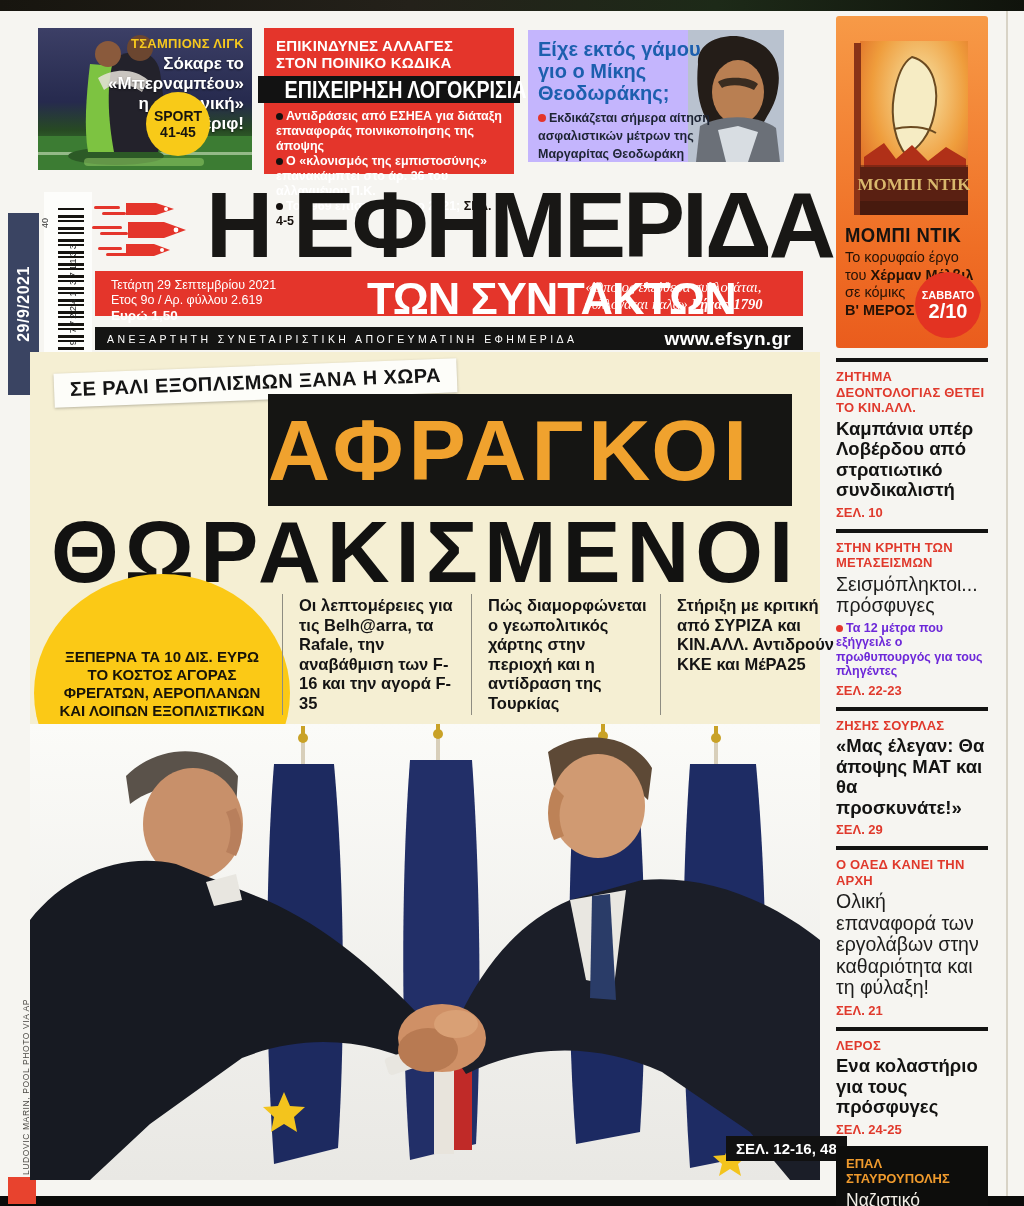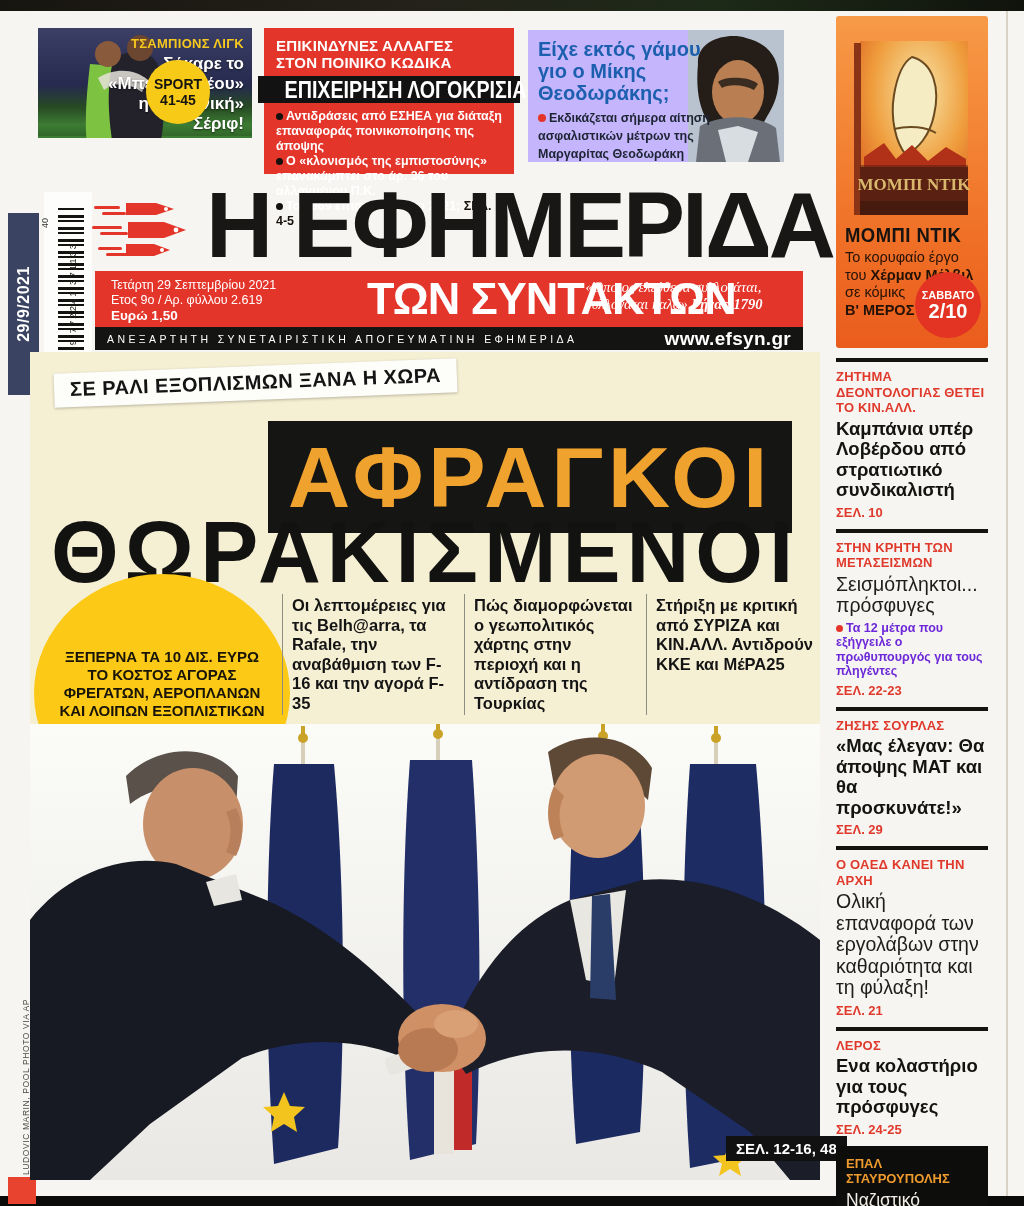--- a/index.html
+++ b/index.html
@@ -8,21 +8,21 @@
   .abs{position:absolute;}
 
   
   .top-strip{left:0;top:0;width:1024px;height:11px;
     background:linear-gradient(90deg,#17150f 0%,#24211a 40%,#1d2a18 70%,#10130c 100%);}
   .bottom-strip{left:0;top:1196px;width:1024px;height:10px;background:#0b0b0a;}
   .right-edge{left:1006px;top:11px;width:2px;height:1185px;background:#d8d3c6;}
   .red-corner{left:8px;top:1177px;width:28px;height:27px;background:#e8432e;}
 
   
-  .sport-box{left:38px;top:28px;width:214px;height:110px;overflow:hidden;
+  .sport-box{left:38px;top:28px;width:214px;height:142px;overflow:hidden;
     background:linear-gradient(180deg,#3c3f66 0%,#262a4e 52%,#274a23 72%,#3c7c33 88%,#2f6328 100%);}
   .sport-box svg{position:absolute;left:0;top:0;}
   .sport-kicker{position:absolute;right:8px;top:8px;color:#f6c81e;font-weight:800;font-size:13px;letter-spacing:.3px;}
   .sport-head{position:absolute;right:8px;top:26px;width:138px;color:#fff;font-weight:800;
     font-size:17px;line-height:20px;text-align:right;text-shadow:0 1px 2px rgba(0,0,0,.6);}
   .sport-badge{position:absolute;right:42px;bottom:14px;width:64px;height:64px;border-radius:50%;
     background:#f8ca18;color:#161410;font-weight:800;font-size:14px;line-height:16px;
     display:flex;flex-direction:column;align-items:center;justify-content:center;text-align:center;}
 
   .red-box{left:264px;top:28px;width:250px;height:146px;background:#e4352b;color:#fff;padding:9px 12px;box-sizing:border-box;}
@@ -38,21 +38,21 @@
   .theo-text{position:absolute;left:10px;top:8px;width:172px;}
   .theo-head{color:#1c5fae;font-weight:800;font-size:20px;line-height:22px;}
   .theo-bullet{margin-top:5px;color:#1d2433;font-weight:700;font-size:12.5px;line-height:18px;}
   .theo-bullet .dot{display:inline-block;width:8px;height:8px;border-radius:50%;background:#e4352b;margin-right:3px;}
   .theo-photo{position:absolute;right:0;top:0;width:96px;height:132px;}
 
   
   .logo{left:92px;top:190px;width:116px;height:76px;}
   .mast-title{left:206px;top:176px;width:600px;height:98px;color:#181715;font-weight:800;
     font-size:93px;line-height:98px;letter-spacing:-3px;white-space:nowrap;}
-  .red-band{left:95px;top:271px;width:708px;height:56px;background:#e4352b;color:#fff;}
+  .red-band{left:95px;top:271px;width:708px;height:45px;background:#e4352b;color:#fff;}
   .mast-info{position:absolute;left:16px;top:7px;font-size:12.5px;line-height:15px;font-weight:400;}
   .mast-info .price{font-weight:800;font-size:13.5px;}
   .mast-sub{position:absolute;left:272px;top:2px;font-weight:800;font-size:45px;letter-spacing:-1px;}
   .mast-quote{position:absolute;right:12px;top:8px;width:235px;text-align:center;
     font-family:"Liberation Serif",serif;font-style:italic;font-size:14.5px;line-height:17px;}
   .mast-quote b{font-style:italic;}
   .black-strip{left:95px;top:327px;width:708px;height:23px;background:#141413;color:#fff;
     display:flex;align-items:center;justify-content:space-between;padding:0 12px;box-sizing:border-box;}
   .tagline{font-size:10.5px;letter-spacing:3.4px;font-weight:400;}
   .website{font-weight:800;font-size:19px;letter-spacing:.3px;}
@@ -67,29 +67,29 @@
   .barcode .digits{position:absolute;left:-62px;top:96px;width:180px;text-align:center;
     transform:rotate(-90deg);font-size:9.5px;letter-spacing:2px;color:#222;}
   .barcode .bc-top{position:absolute;left:-4px;top:26px;transform:rotate(-90deg);font-size:9px;color:#333;}
 
   
   .story{left:30px;top:352px;width:790px;height:828px;background:#f5efd3;}
   .kicker-strip{position:absolute;left:24px;top:14px;background:#fdfdf9;color:#141414;
     padding:5px 16px 6px 16px;font-weight:800;font-size:20px;letter-spacing:.4px;
     transform:rotate(-2.2deg);box-shadow:0 1px 3px rgba(0,0,0,.25);white-space:nowrap;}
   .hl-box{position:absolute;left:238px;top:42px;width:524px;height:112px;background:#151513;
-    display:flex;align-items:center;justify-content:center;margin-top:27px;}
+    display:flex;align-items:center;justify-content:flex-start;}
   .hl-box span{color:#f0a22e;font-weight:800;font-size:86px;letter-spacing:5px;}
   .hl-line2{position:absolute;left:0;top:150px;width:790px;text-align:center;color:#121211;
     font-weight:800;font-size:87px;letter-spacing:6px;white-space:nowrap;}
   .circle{position:absolute;left:4px;top:222px;width:256px;height:238px;border-radius:50%;
     background:#fbc916;display:flex;align-items:center;justify-content:center;}
   .circle span{width:212px;text-align:center;color:#181408;font-weight:800;font-size:15px;line-height:18px;}
   .deck{position:absolute;left:252px;top:242px;display:flex;}
-  .deck .col{width:164px;padding:2px 0 2px 9px;margin-right:8px;border-left:1.5px solid #8e8d82;
+  .deck .col{width:164px;padding:2px 0 2px 16px;margin-right:8px;border-left:1.5px solid #8e8d82;
     font-weight:700;font-size:16.5px;line-height:19.5px;color:#141414;}
   .photo{position:absolute;left:0;top:372px;width:790px;height:456px;overflow:hidden;}
   .caption{position:absolute;left:696px;top:784px;background:#111;color:#fff;
     font-weight:800;font-size:15px;padding:4px 10px;white-space:nowrap;}
   .credit{left:12px;top:998px;width:16px;height:180px;}
   .credit span{position:absolute;left:-74px;top:84px;transform:rotate(-90deg);white-space:nowrap;
     font-size:8.5px;letter-spacing:.6px;color:#4c4a45;}
 
   
   .sidebar{left:836px;top:358px;width:152px;}

